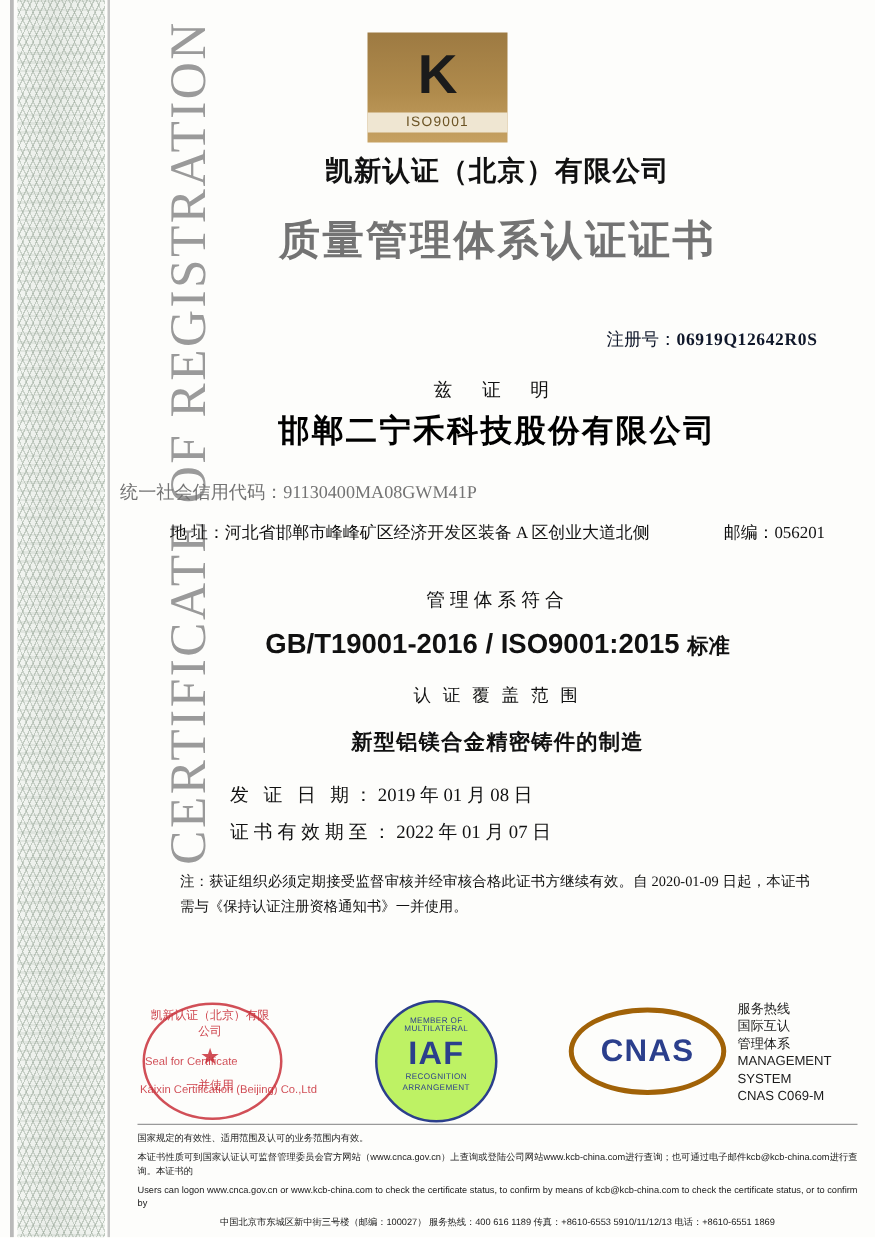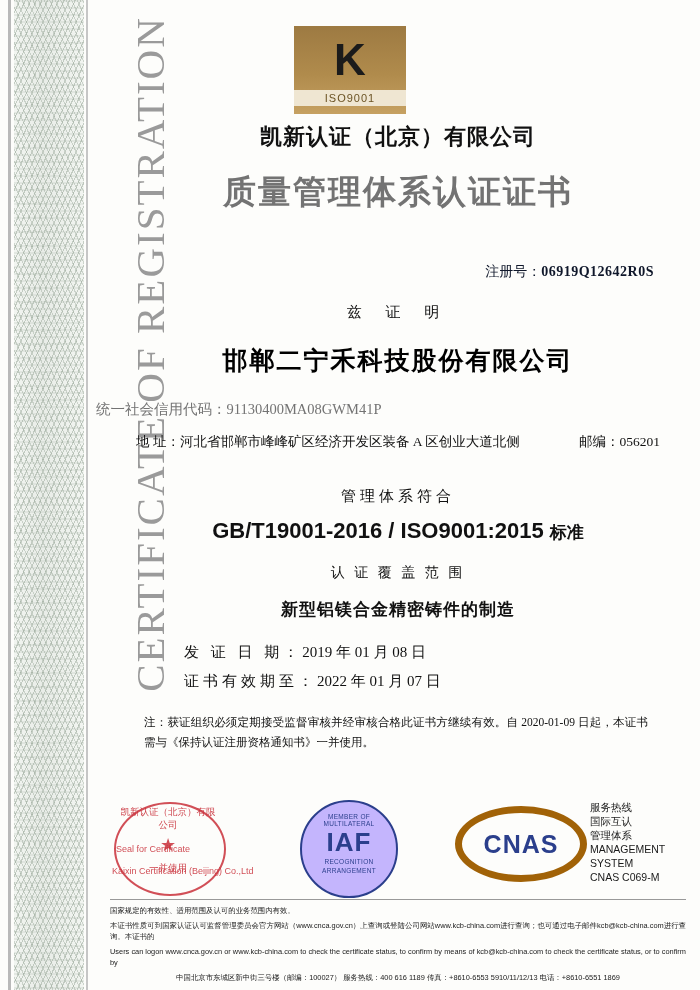--- a/index.html
+++ b/index.html
@@ -146,21 +146,21 @@
     letter-spacing: 0.5px;
   }
   .hereby {
     margin-top: 22px;
     text-align: center;
     font-size: 15px;
     letter-spacing: 10px;
     color: #111;
   }
   .company {
-    margin-top: 22px;
+    margin-top: 6px;
     text-align: center;
     font-weight: bold;
     font-size: 25px;
     letter-spacing: 2px;
     color: #000;
   }
   .credit {
     margin-top: 23px;
     text-align: left;
     font-size: 14.5px;
@@ -278,21 +278,21 @@
     white-space: nowrap;
   }
   .seal .en1 { left: 6px; top: 48px; }
   .seal .en2 { left: 2px; top: 70px; }
   .iaf {
     position: absolute;
     left: 190px; top: 0;
     width: 94px; height: 94px;
     border-radius: 50%;
     border: 2px solid #2b3f8c;
-    background: #c4b5fd;
+    background: #bef264;
     color: #2b3f8c;
     text-align: center;
   }
   .iaf .top {
     margin-top: 11px;
     font-family: "Liberation Sans", sans-serif;
     font-size: 6.5px;
     letter-spacing: .3px;
   }
   .iaf .big {
@@ -309,21 +309,21 @@
     letter-spacing: .3px;
   }
   .cnas {
     position: absolute;
     left: 345px; top: 6px;
     width: 120px;
     text-align: center;
   }
   .cnas .ell {
     width: 118px; height: 62px;
-    border: 7px solid #a16207;
+    border: 4px solid #a16207;
     border-radius: 50%;
     display: flex;
     align-items: center;
     justify-content: center;
     font-family: "Liberation Sans", sans-serif;
     font-weight: bold;
     font-size: 25px;
     color: #2b3f8c;
     letter-spacing: 1px;
   }

